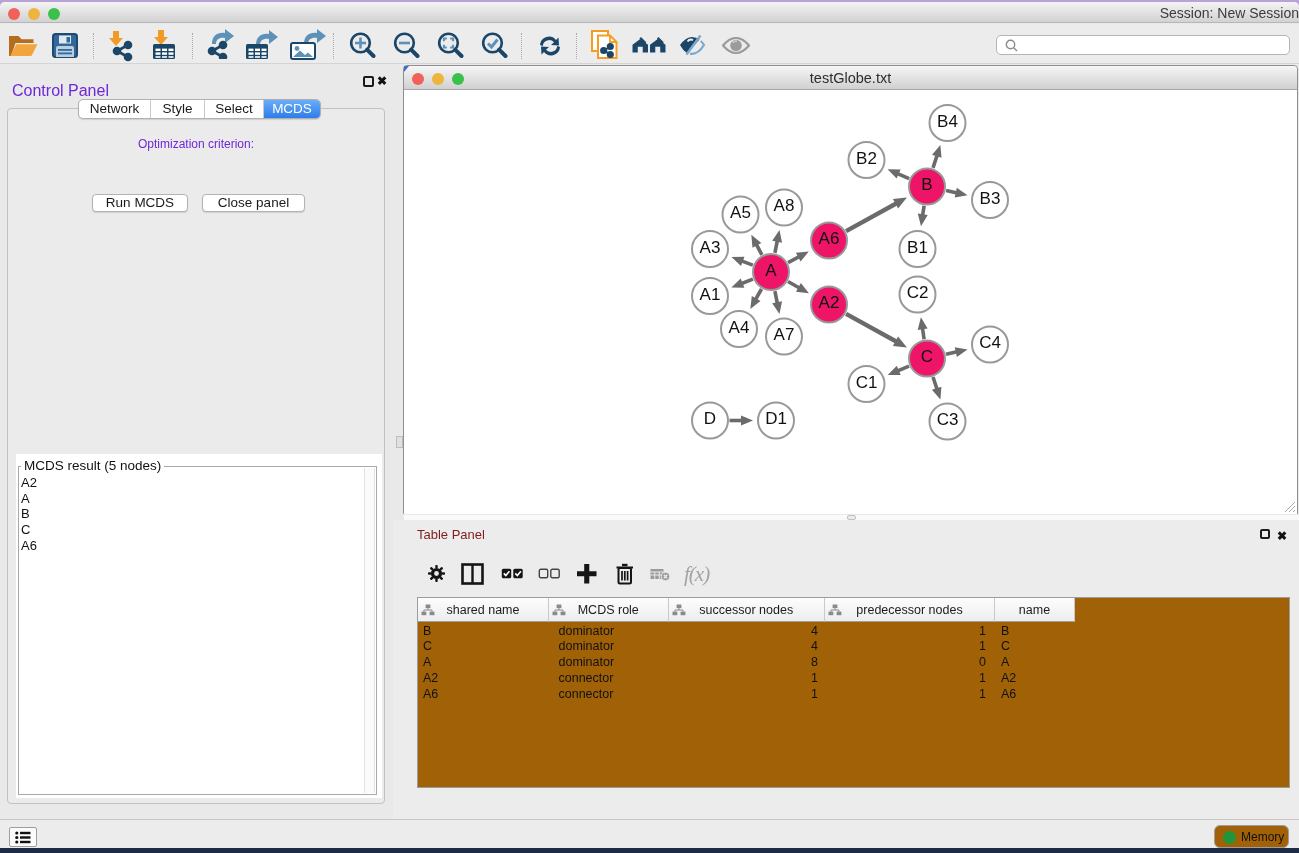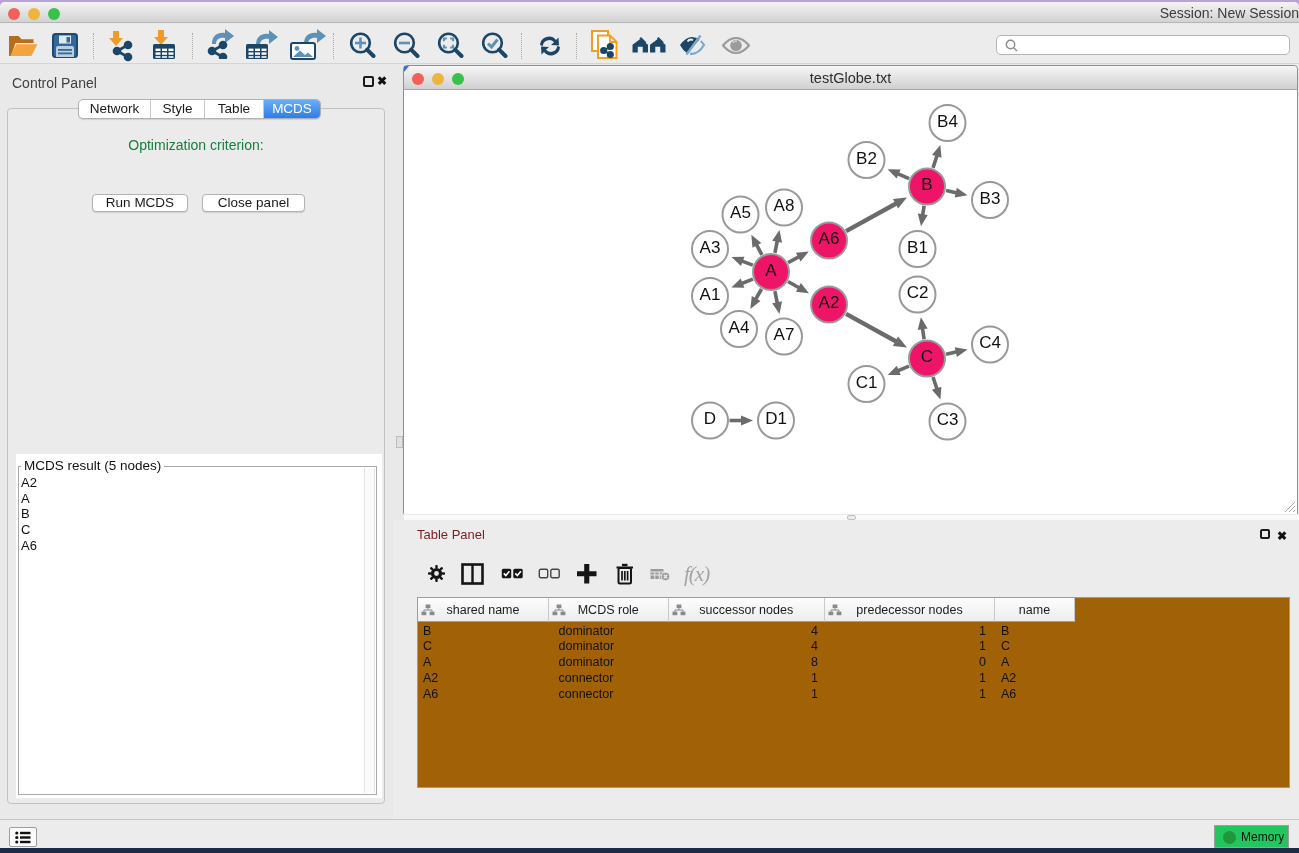--- a/index.html
+++ b/index.html
@@ -6,29 +6,29 @@
 .abs{position:absolute}
 #win{position:absolute;left:0;top:2px;width:1299px;height:846px;background:#e9e9e9;border-radius:5px 5px 5px 5px}
 #titlebar{position:absolute;left:0;top:0;width:1299px;height:21px;background:linear-gradient(#f4f4f4,#dcdcdc 70%,#d2d2d2);border-bottom:1px solid #b7b7b7;border-radius:5px 5px 0 0}
 .light{position:absolute;top:6px;width:12px;height:12px;border-radius:50%}
 #titlebar .t{position:absolute;top:2.5px;width:100%;text-align:right;font-size:14px;color:#3c3c3c}
 #toolbar{position:absolute;left:0;top:22px;width:1299px;height:40px;background:#ececec;border-bottom:1px solid #d4d4d4}
 .tsep{position:absolute;top:9px;height:26px;width:0;border-left:1px dotted #a9a9a9}
 #searchbox{position:absolute;left:996px;top:11px;width:294px;height:20px;background:#fff;border:1px solid #b5b5b5;border-radius:5px}
 
 #cpanel{position:absolute;left:0;top:62px;width:392px;height:755px}
-#cpanel .hdr{position:absolute;left:12px;top:11px;font-size:14px;color:#404040}
+#cpanel .hdr{position:absolute;left:12px;top:18px;font-size:16px;color:#6d28d9}
 .miniSq{position:absolute;width:11px;height:11px;border:2px solid #1a1a1a;border-radius:2px}
 .miniX{position:absolute;font-size:12px;font-weight:bold;color:#111}
 #cpContent{position:absolute;left:7px;top:44px;width:378px;height:696px;border:1px solid #c2c2c2;border-radius:4px;background:#ebebeb}
 .seg{position:absolute;display:flex;border:1px solid #b0b0b0;border-radius:5px;background:#fff;overflow:hidden;box-shadow:0 1px 1px rgba(0,0,0,.12)}
 .seg .s{font-size:13.5px;color:#1a1a1a;text-align:center;line-height:18px;border-right:1px solid #c9c9c9}
 .seg .s:last-child{border-right:none}
 .seg .sel{background:linear-gradient(#6eb1f9,#2a7ae8);color:#fff;margin:-1px 0;line-height:20px}
-#optlabel{position:absolute;left:0;top:73px;width:392px;text-align:center;font-size:14px;color:#15803d}
+#optlabel{position:absolute;left:0;top:73px;width:392px;text-align:center;font-size:12px;color:#6d28d9}
 #combo{position:absolute;left:43px;top:96px;width:310px;height:21px;background:#fff;border:1px solid #adadad;border-radius:5px;box-shadow:0 1px 1px rgba(0,0,0,.1)}
 #combo .txt{position:absolute;left:11px;top:2.5px;font-size:13.5px;color:#111}
 #combo .cap{position:absolute;right:-1px;top:-1px;width:22px;height:21px;background:linear-gradient(#6eb1f9,#2a7ae8);border-radius:0 5px 5px 0}
 .btn{position:absolute;height:18px;background:#fff;border:1px solid #b3b3b3;border-radius:4px;font-size:13.5px;color:#1a1a1a;text-align:center;line-height:16px;box-shadow:0 1px 1px rgba(0,0,0,.12)}
 #mcdsbox{position:absolute;left:16px;top:390px;width:366px;height:344px;background:#fff}
 #mcdsborder{position:absolute;left:2px;top:12px;width:359px;height:329px;border:1px solid #a9a9a9}
 #mcdslabel{position:absolute;left:5px;top:4px;background:#fff;padding:0 3px;font-size:13.5px;color:#111}
 #mcdslist{position:absolute;left:5px;top:21px;font-size:13px;color:#111;line-height:15.7px}
 #mcdssb{position:absolute;left:348px;top:14px;width:11px;height:325px;background:#fafafa;border-left:1px solid #e2e2e2;border-right:1px solid #e2e2e2}
 
@@ -38,21 +38,21 @@
 #netcanvas{position:absolute;left:0;top:25px;width:893px;height:423px;background:#fff}
 
 #tpanel{position:absolute;left:393px;top:518px;width:906px;height:299px;background:#ececec}
 #tpanel .hdr{position:absolute;left:24px;top:7px;font-size:13px;color:#7f1d1d}
 #ttable{position:absolute;left:417px;top:595px;width:873px;height:191px;background:#a16207;border:1px solid #9c9c9c}
 .thead{position:absolute;top:0;height:24px;background:linear-gradient(#fdfdfd,#ededed);border-bottom:1px solid #9e9e9e;border-right:1px solid #c9c9c9}
 .thead .tx{position:absolute;top:5px;width:100%;text-align:center;font-size:12.5px;color:#1c1c1c}
 .trow{position:absolute;font-size:12.5px;color:#111;height:15.8px;line-height:15.8px}
 
 #statusbar{position:absolute;left:0;top:817px;width:1299px;height:31px;background:#ececec;border-top:1px solid #c6c6c6}
-#memBtn{position:absolute;left:1214px;top:5px;width:75px;height:23px;background:#22c55e;border:1px solid #9e9e9e;border-radius:0}
+#memBtn{position:absolute;left:1214px;top:5px;width:75px;height:23px;background:#a16207;border:1px solid #9e9e9e;border-radius:6px}
 #memBtn .dot{position:absolute;left:8px;top:5px;width:13px;height:13px;border-radius:50%;background:#1f9639}
 #memBtn .t{position:absolute;left:26px;top:4px;font-size:12px;color:#111}
 #listBtn{position:absolute;left:9px;top:7px;width:28px;height:20px;background:#fbfbfb;border:1px solid #9e9e9e;border-radius:2px}
 </style></head><body>
 <div class="abs" style="left:0;top:0;width:1299px;height:10px;background:#b7a3d6"></div>
 <div id="win">
   <div id="titlebar">
     <div class="light" style="left:8px;background:#f2605a"></div>
     <div class="light" style="left:28px;background:#eeb53e"></div>
     <div class="light" style="left:48px;background:#39c14c"></div>
@@ -185,21 +185,21 @@
       </div>
   </div>
   <div id="cpanel">
     <div class="hdr">Control Panel</div>
     <div class="miniSq" style="left:363px;top:12px"></div>
     <div class="miniX" style="left:377px;top:10px">✖</div>
     <div id="cpContent"></div>
     <div class="seg" style="left:78px;top:35px;height:20px">
       <div class="s" style="width:72px">Network</div>
       <div class="s" style="width:54px">Style</div>
-      <div class="s" style="width:59px">Table</div>
+      <div class="s" style="width:59px">Select</div>
       <div class="s sel" style="width:56px">MCDS</div>
     </div>
     <div id="optlabel">Optimization criterion:</div>
     <div class="btn" style="left:92px;top:130px;width:96px">Run MCDS</div>
     <div class="btn" style="left:202px;top:130px;width:103px">Close panel</div>
     <div id="mcdsbox">
       <div id="mcdsborder"></div>
       <div id="mcdslabel">MCDS result (5 nodes)</div>
       <div id="mcdslist">A2<br>A<br>B<br>C<br>A6</div>
       <div id="mcdssb"></div>

